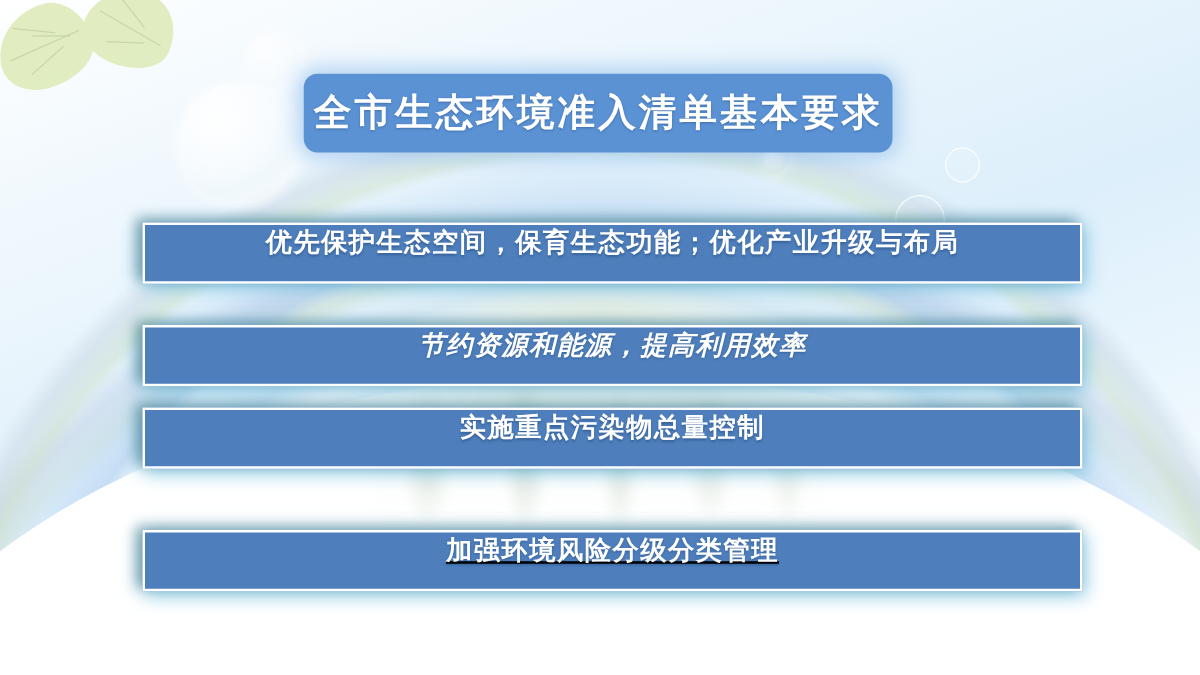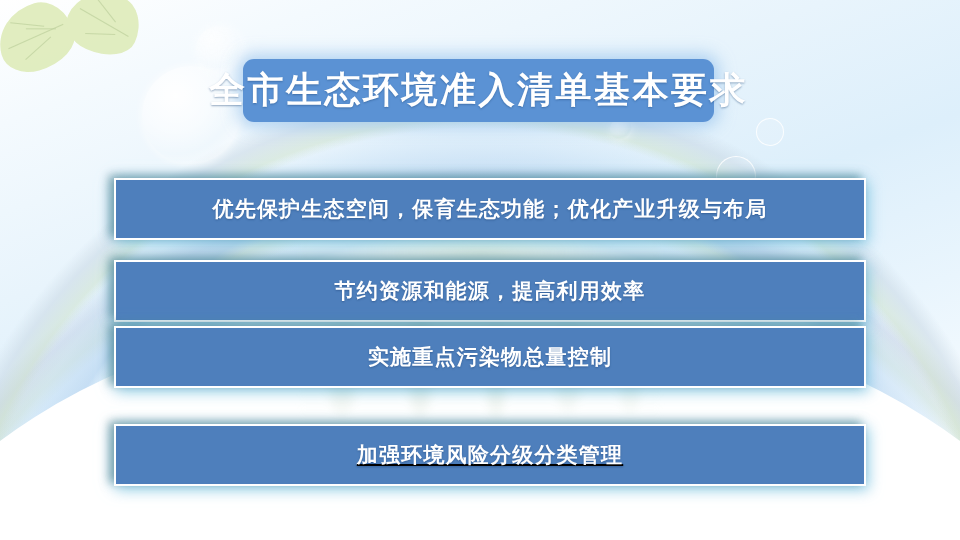--- a/index.html
+++ b/index.html
@@ -109,41 +109,41 @@
   }
 
   
   #title-banner{
     position:absolute;left:243px;top:59px;width:471px;height:63px;
     background:#5b92d4;border-radius:11px;
     box-shadow:0 0 16px 5px rgba(145,190,235,.65);
     display:flex;align-items:center;justify-content:center;
   }
   #title-banner .title-text{
-    color:#ffffff;font-size:36px;font-weight:700;letter-spacing:2.5px;
+    color:#ffffff;font-size:30px;font-weight:700;letter-spacing:2.5px;
     text-shadow:0 1px 2px rgba(30,70,120,.45);
     white-space:nowrap;
   }
 
   
   .bar{
-    position:absolute;left:114px;width:752px;height:62px;
+    position:absolute;left:114px;width:752px;height:49px;
     background:#4e7fbc;
     border:2px solid #ffffff;
     box-sizing:border-box;
-    display:flex;align-items:center;justify-content:center;
+    display:flex;align-items:flex-start;justify-content:center;
     filter:drop-shadow(-5px -3px 5px rgba(46,104,120,.55))
            drop-shadow(3px 4px 7px rgba(120,195,225,.75));
   }
   .bar .bar-text{
     color:#ffffff;font-size:21px;font-weight:700;letter-spacing:1.2px;
     white-space:nowrap;text-shadow:0 1px 2px rgba(25,60,110,.45);
   }
   #bar-1{top:178px;}
-  #bar-2{top:260px;}
+  #bar-2{top:260px;font-style:italic;}
   #bar-3{top:326px;}
   #bar-4{top:424px;text-decoration:underline;}
 </style>
 </head>
 <body>
 
 <div id="slide">
 
   <div class="globe globe-lowband"></div>
   <div class="globe globe-outer"></div>

